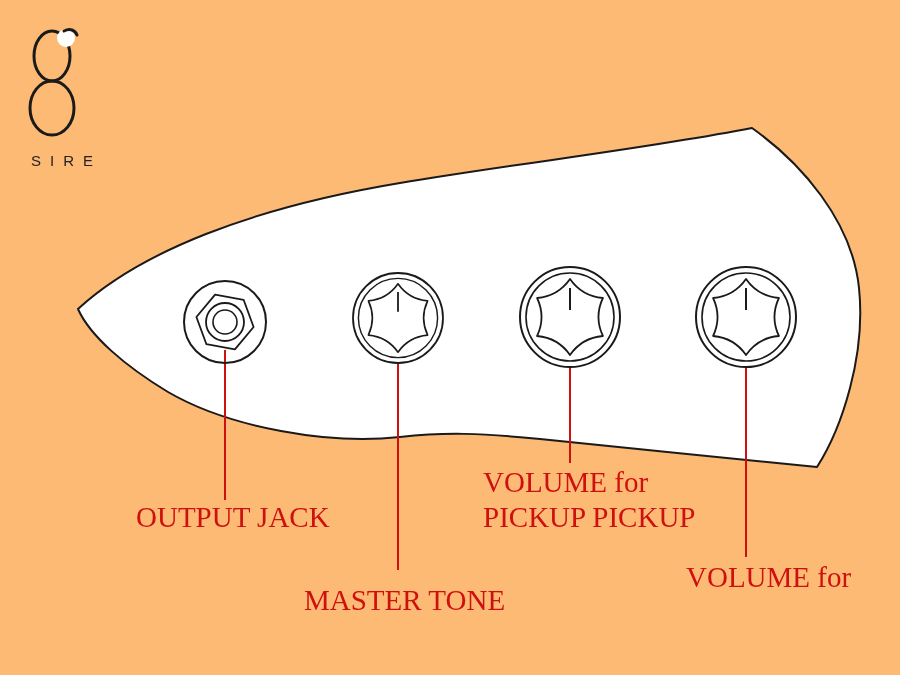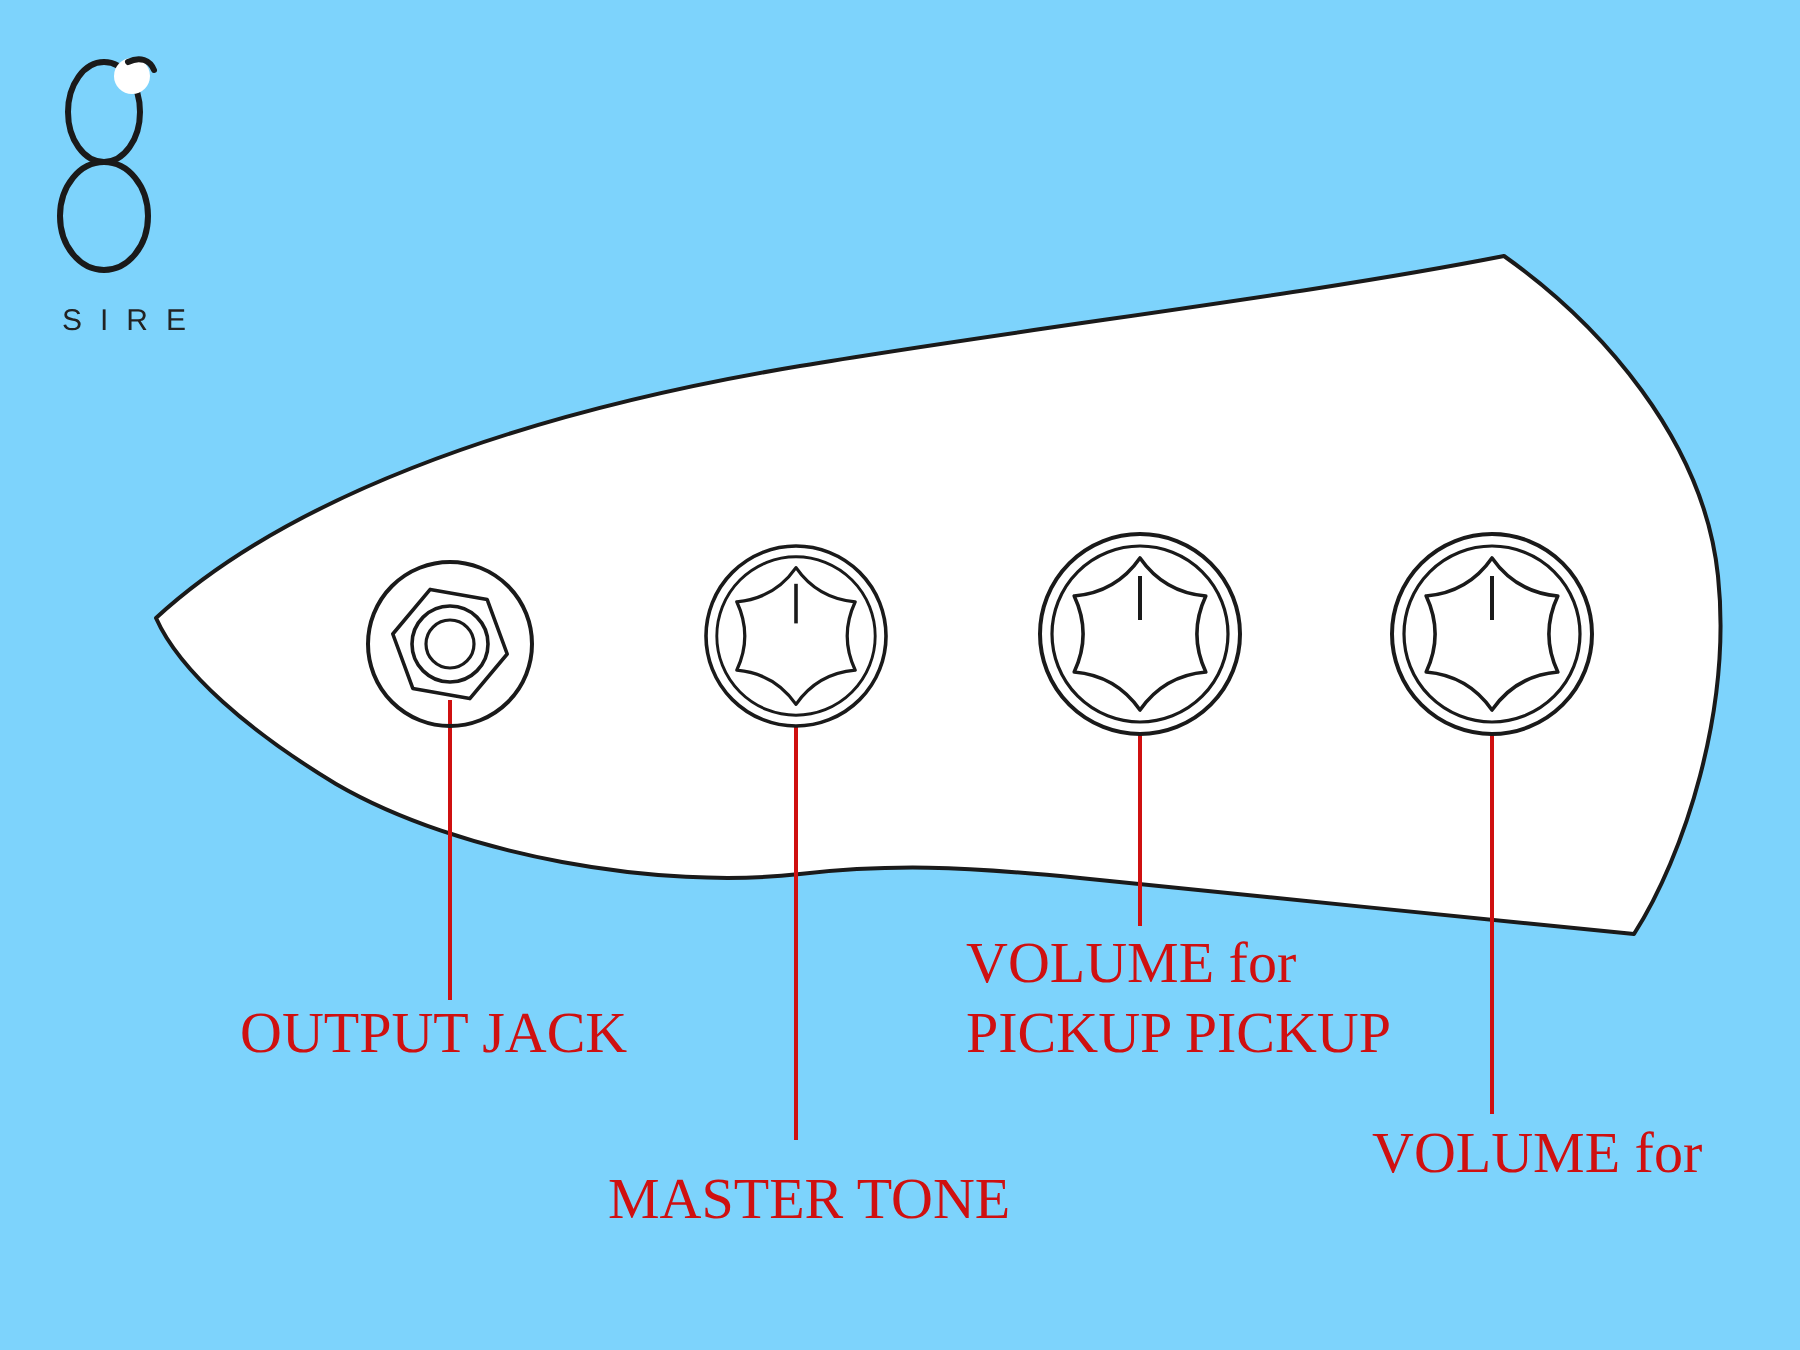--- a/index.html
+++ b/index.html
@@ -1,19 +1,19 @@
 <!DOCTYPE html>
 <html><head>
 <meta charset="utf-8">
 <style>
   html,body{margin:0;padding:0;background:#ffffff;}
   #stage{
     position:relative;
     width:900px;height:675px;
-    background:#7dd3fc;
+    background:#fdba74;
     overflow:hidden;
     font-family:"Liberation Sans", sans-serif;
   }
   #diagram-svg{position:absolute;left:0;top:0;}
   .label{
     position:absolute;
     font-family:Liberation Serif, serif;
     font-size:29px;
     color:#cf1010;
     white-space:nowrap;
@@ -75,21 +75,21 @@
       <circle class="outline" cx="225" cy="322" r="12" stroke-width="1.6"></circle>
     </g>
 
     <use href="#knob-sym" transform="translate(398,318) scale(0.9)"></use>
     <use href="#knob-sym" transform="translate(570,317)"></use>
     <use href="#knob-sym" transform="translate(746,317)"></use>
   </svg>
 
   <div class="brand-text">SIRE</div>
 
-  <div class="label" style="left:120px;top:500px;text-align:right;">OUTPUT JACK</div>
+  <div class="label" style="left:136px;top:500px;text-align:right;">OUTPUT JACK</div>
 
   <div class="label" style="left:304px;top:583px;">MASTER TONE</div>
 
   <div class="label" style="left:483px;top:465px;">
     <div>VOLUME for</div>
     <div>PICKUP PICKUP</div>
   </div>
 
   <div class="label" style="left:686px;top:560px;">
     <div>VOLUME for</div>

